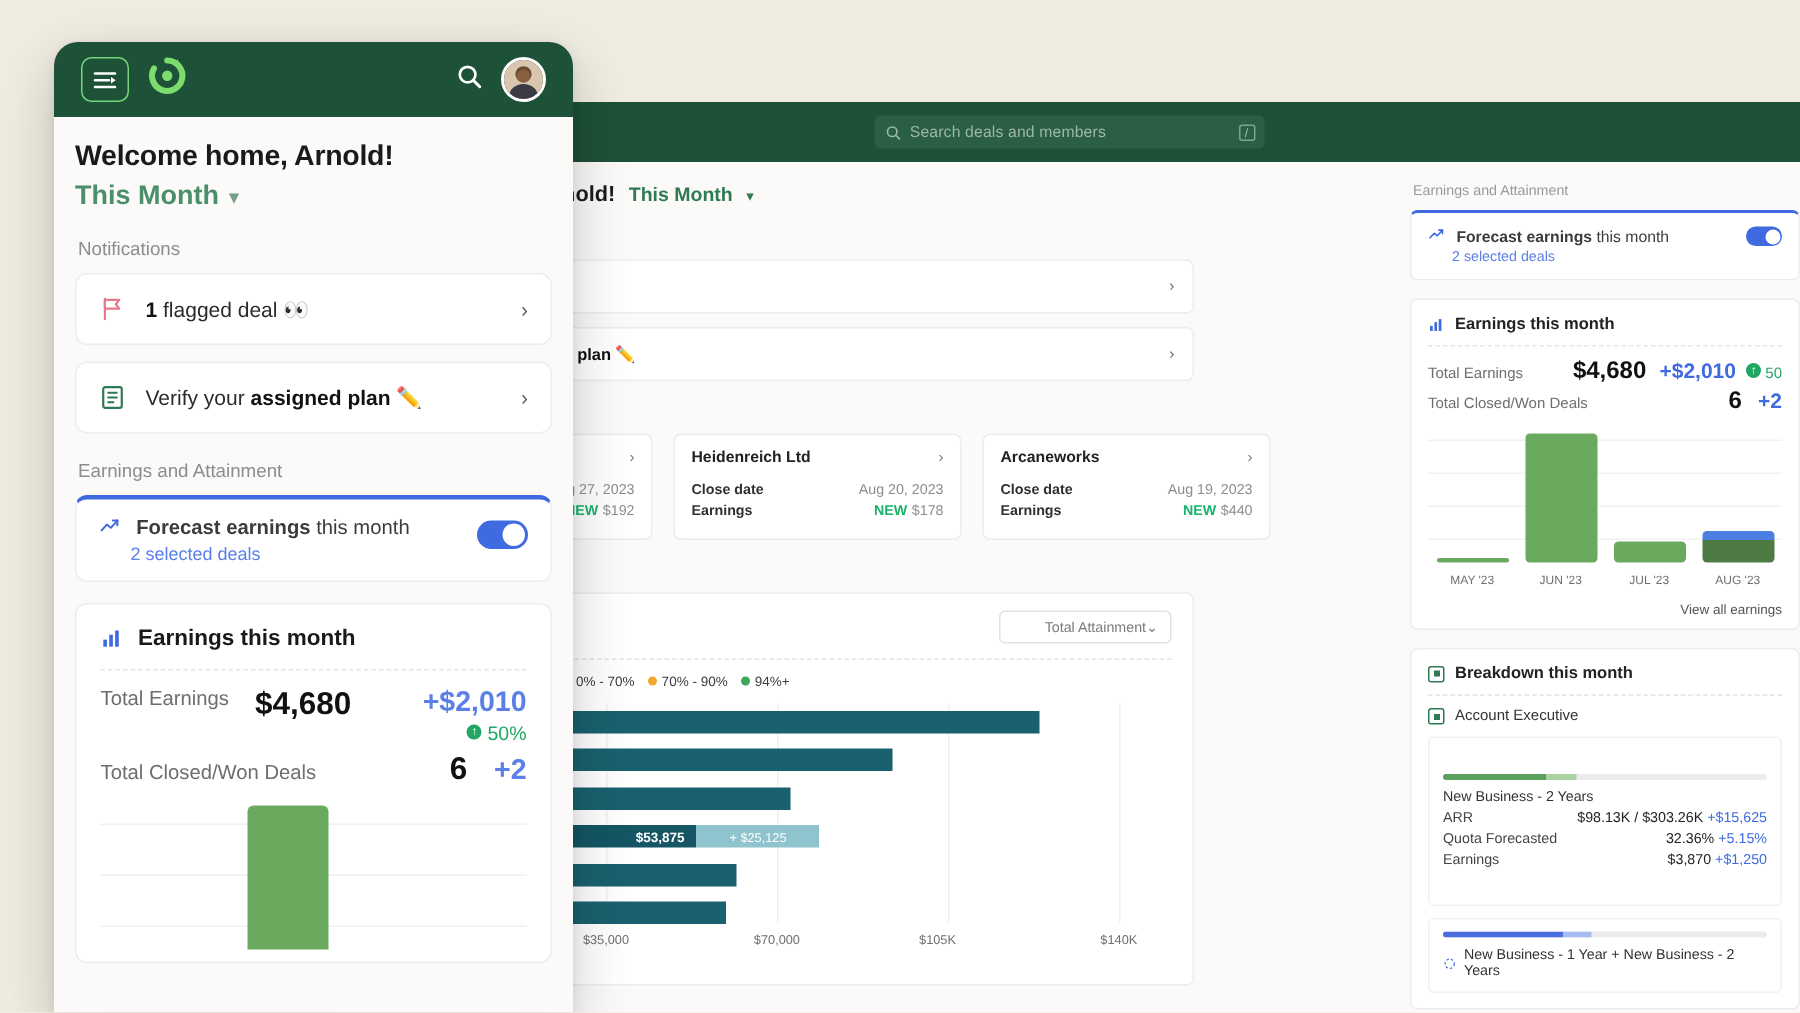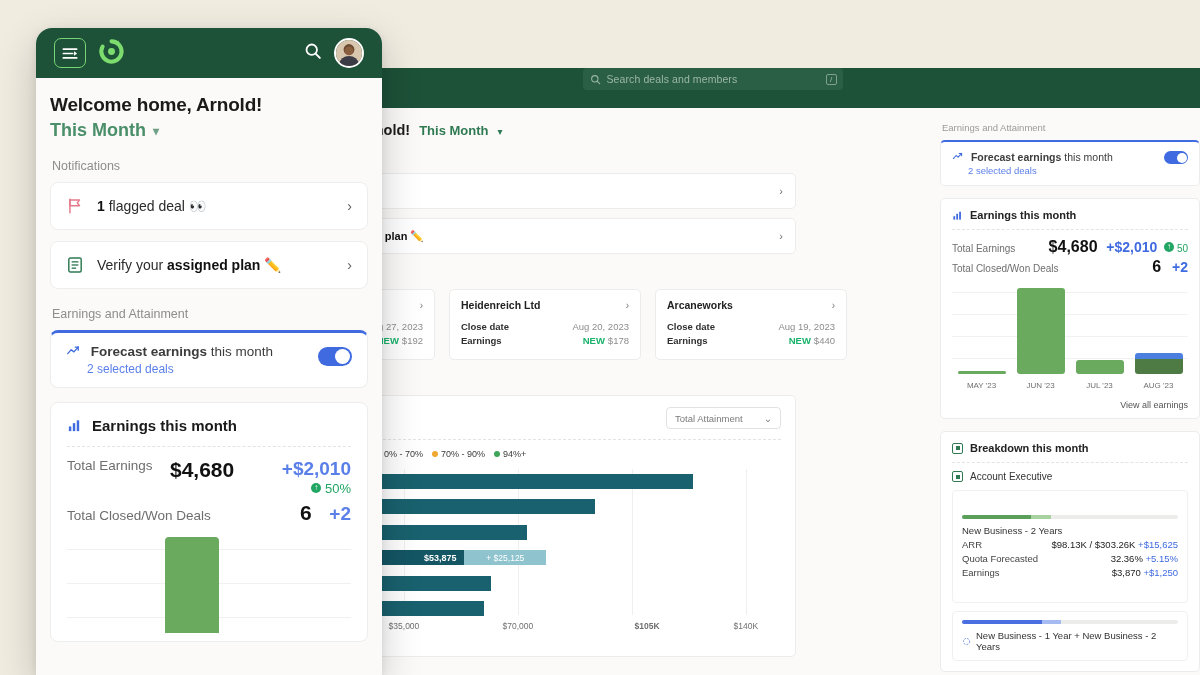--- a/index.html
+++ b/index.html
@@ -13,21 +13,21 @@
 
   
   .desktop {
     position: absolute; left: 225px; top: 68px;
     width: 975px; height: 607px;
     background: #fbfaf8; overflow: hidden;
     border-top-left-radius: 6px;
   }
   .dk-topbar {
     height: 40px; background: #1d5138; display: flex;
-    justify-content: center; position: relative;
+    align-items: center; justify-content: center; position: relative;
   }
   .dk-search {
     width: 260px; height: 22px; background: #2a5f46; border-radius: 4px;
     display: flex; align-items: center; gap: 6px; padding: 0 7px;
     position: relative;
   }
   .dk-search .ph { color: #9cb6a7; font-size: 10.5px; letter-spacing: .1px; }
   .slash-badge {
     position: absolute; right: 6px; width: 11px; height: 11px;
     border: 1px solid #7fa18e; border-radius: 2px; color: #a9c2b3;
@@ -69,21 +69,21 @@
 
   .board {
     margin-top: 6px; background: #fff; border: 1px solid #ececec; border-radius: 5px;
     padding: 11px 14px 6px 14px; width: 553px; height: 262px;
   }
   .board-head { display: flex; justify-content: space-between; align-items: center; }
   .board-head .ttl { font-size: 11.5px; font-weight: 700; color: #222; }
   .board-head .ttl .cv { font-weight: 400; color: #777; font-size: 9px; margin-left: 3px; }
   .sel {
     width: 115px; height: 22px; border: 1px solid #e2e2e2; border-radius: 4px;
-    display: flex; align-items: center; justify-content: space-between;
+    display: flex; align-items: center; justify-content: flex-end;
     padding: 0 8px; font-size: 9.5px; color: #7b7b7b;
   }
   .dashed { border-top: 1px dashed #e4e4e4; margin: 10px 0 9px 0; }
   .legend { display: flex; align-items: center; gap: 9px; font-size: 9px; color: #3b3b3b; }
   .legend .it { display: flex; align-items: center; gap: 3px; }
   .dot { width: 6px; height: 6px; border-radius: 50%; display: inline-block; }
 
   .chart { position: relative; margin-top: 10px; height: 168px; }
   .chart .grid { position: absolute; left: 32px; right: 0; top: 0; bottom: 22px; }
   .chart .gl { position: absolute; top: 0; bottom: 0; width: 1px; background: #f0efed; }
@@ -409,21 +409,21 @@
                     </svg></div>
                   <div class="bar-wrap">
                     <div class="bar-arr" style="width: 195.375px;"></div>
                   </div>
                 </div>
               </div>
             <div class="xaxis" id="lb-xaxis">
                 <span class="xt" style="left: 0px;">$0</span>
                 <span class="xt" style="left: 113.969px;">$35,000</span>
                 <span class="xt" style="left: 227.938px;">$70,000</span>
-                <span class="xt" style="left: 357px; font-weight: bold;">$105K</span>
+                <span class="xt" style="left: 335px;">$105K</span>
                 <span class="xt" style="left: 455.875px;">$140K</span>
               </div>
           </div>
         </div>
       </div>
 
       <div class="dk-right">
         <div class="dk-sec-label" style="margin-top:0">Earnings and Attainment</div>
 
         <div class="card fc-card">

